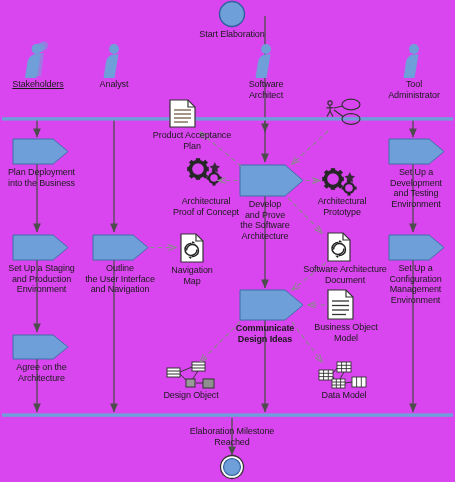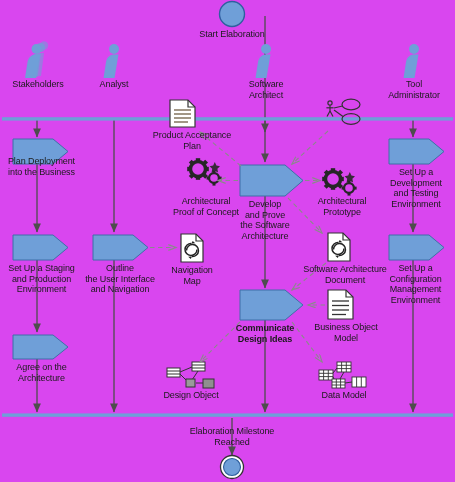--- a/index.html
+++ b/index.html
@@ -274,28 +274,28 @@
     <line x1="240" y1="322" x2="200" y2="362" marker-end="url(#ahd)"></line>
 
     <line x1="292" y1="322" x2="322" y2="362" marker-end="url(#ahd)"></line>
   </g>
 </svg>
 
 <div class="lbl" style="left:182px;top:29px;width:100px;">Start Elaboration</div>
 <div class="lbl" style="left:174px;top:426px;width:116px;">Elaboration Milestone
 Reached</div>
 
-<div class="lbl role" style="left:0px;top:79px;width:76px;">Stakeholders</div>
+<div class="lbl role" style="left:0px;top:79px;width:76px;text-decoration:underline;">Stakeholders</div>
 <div class="lbl role" style="left:76px;top:79px;width:76px;">Analyst</div>
 <div class="lbl role" style="left:228px;top:79px;width:76px;">Software
 Architect</div>
 <div class="lbl role" style="left:373px;top:79px;width:82px;">Tool
 Administrator</div>
 
-<div class="lbl" style="left:0px;top:156px;width:83px;">Plan Deployment
+<div class="lbl" style="left:0px;top:167px;width:83px;">Plan Deployment
 into the Business</div>
 <div class="lbl" style="left:0px;top:263px;width:83px;">Set Up a Staging
 and Production
 Environment</div>
 <div class="lbl" style="left:0px;top:362px;width:83px;">Agree on the
 Architecture</div>
 <div class="lbl" style="left:70px;top:263px;width:100px;">Outline
 the User Interface
 and Navigation</div>
 <div class="lbl" style="left:225px;top:199px;width:80px;">Develop

